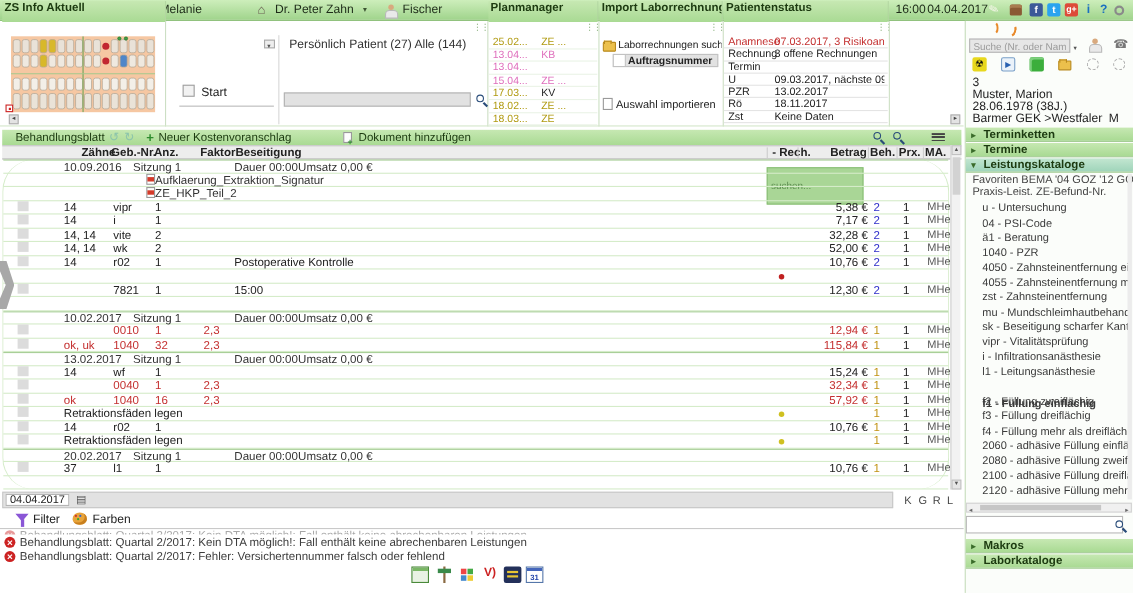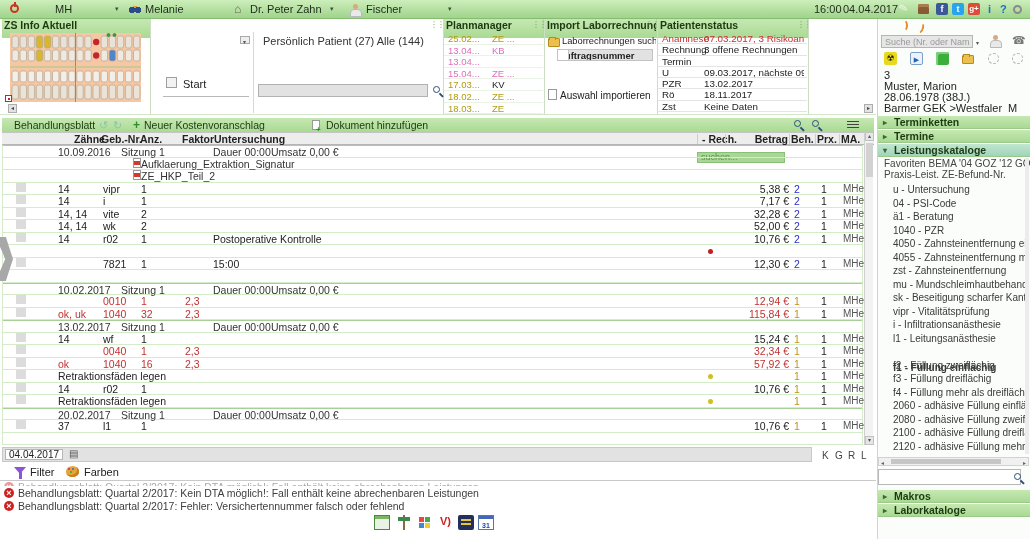--- a/index.html
+++ b/index.html
@@ -25,21 +25,21 @@
   .person-i::before{content:"";position:absolute;left:2.5px;top:0;width:5px;height:5px;border-radius:50%;background:#d8a97e;}
   .person-i::after{content:"";position:absolute;left:0;top:5px;width:10px;height:6px;border-radius:4px 4px 0 0;background:#e9e9e9;border:1px solid #b9b9b9;}
   .sq-icon{position:absolute;top:3px;width:12px;height:12px;border-radius:2px;color:#fff;
            font-size:9px;font-weight:bold;text-align:center;line-height:12px;}
   .quill-i{position:absolute;top:2px;font-size:11px;color:#f6f6ea;transform:rotate(-15deg);}
   .stamp-i{position:absolute;top:4px;width:11px;height:10px;background:#8a5a34;border-radius:2px 2px 1px 1px;box-shadow:inset 0 3px 0 #a97c50;}
   .info-i{position:absolute;top:3px;font-size:11px;font-weight:bold;color:#1a6fc0;}
   .gear-i{position:absolute;top:5px;width:9px;height:9px;border:2.5px solid #8a8a8a;border-radius:50%;}
 
   
-  .panel-h{position:absolute;top:19px;height:19px;background:linear-gradient(#c6e8b2,#a9da93);
+  .panel-h{position:absolute;top:1px;height:19px;background:linear-gradient(#c6e8b2,#a9da93);
            font-weight:bold;font-size:10.5px;color:#1c3a10;line-height:13px;padding-left:2px;
            border-right:1px solid #b3d6a1;white-space:nowrap;overflow:hidden;}
   .drag-dots{position:absolute;top:20px;font-size:8px;letter-spacing:-1px;color:#6f9f5f;}
   .pvline{position:absolute;top:19px;height:96px;width:1px;background:#ccdfc4;}
   .panels-bottom{position:absolute;left:0;top:114px;width:876px;height:1px;background:#d4e7ca;}
 
   
   .chart-bg{position:absolute;left:10px;top:33px;width:131px;height:69px;background:#f6c7a2;}
   .red-flag{position:absolute;left:5px;top:95px;width:7px;height:7px;border:1px solid #c22;background:#fff;}
   .red-flag::after{content:"";position:absolute;left:1.5px;top:1.5px;width:2.5px;height:2.5px;background:#c22;}
@@ -58,48 +58,48 @@
   
   .plan-row{position:relative;height:11.6px;border-bottom:1px solid #eaf3e6;font-size:9.5px;line-height:11px;}
   .p-date{position:absolute;left:4px;white-space:nowrap;}
   .p-code{position:absolute;left:48px;white-space:nowrap;}
   .olive{color:#b09a10;}.pink{color:#df6ebc;}
 
   
   .folder-i{position:absolute;width:12px;height:9px;background:#ecc04c;border:1px solid #b98a1e;border-radius:1px;}
   .folder-i::before{content:"";position:absolute;left:0;top:-2.5px;width:5px;height:2px;background:#ecc04c;border:1px solid #b98a1e;border-bottom:none;}
   .sheet-i{position:absolute;width:9px;height:11px;background:#fff;border:1px solid #9a9a9a;}
-  .auftrag-box{position:absolute;background:#e2e2e2;border:1px solid #c2c2c2;font-weight:bold;font-size:9.5px;line-height:11px;white-space:nowrap;overflow:hidden;}
+  .auftrag-box{position:absolute;background:#e2e2e2;border:1px solid #c2c2c2;font-weight:bold;font-size:9.5px;line-height:11px;padding-left:13px;white-space:nowrap;overflow:hidden;}
   .auftrag-box::before{content:"";position:absolute;left:0;top:0;width:10px;height:100%;background:#fff;border-right:1px solid #c2c2c2;}
 
   
   .st-row{position:relative;height:11.3px;border-bottom:1px solid #e4e4e4;font-size:9.8px;line-height:11px;}
   .st-l{position:absolute;left:4px;white-space:nowrap;}
   .st-v{position:absolute;left:46px;width:100px;white-space:nowrap;overflow:hidden;}
   .red{color:#c43030;}
 
   
   .t-toolbar{position:absolute;left:2px;top:118px;width:872px;height:14px;
              background:linear-gradient(#c6e8b2,#a9da93);line-height:14px;font-size:10.5px;color:#1c3a10;}
   .undo-i{position:absolute;top:0px;font-size:11px;color:#8cc4ab;}
   .plus-i{position:absolute;top:0;font-size:12px;font-weight:bold;color:#2e8b2e;}
   .docadd-i{position:absolute;top:2px;width:8px;height:10px;background:#fdfdfd;border:1px solid #999;}
   .docadd-i::after{content:"+";position:absolute;left:3px;top:2px;font-size:8px;color:#2e8b2e;font-weight:bold;}
   .t-search{position:absolute;left:695px;top:1.5px;width:88px;height:11px;background:#a9d696;border:1px solid #8abf77;
-            font-size:9px;color:#33502a;padding:4px 3px;font-family:"Liberation Sans",sans-serif;margin-top:32px;}
+            font-size:9px;color:#33502a;padding:16px 3px;font-family:"Liberation Sans",sans-serif;margin-top:32px;}
   .t-search::placeholder{color:#5f8f52;}
   .burger{position:absolute;left:845px;top:3px;width:12px;height:8px;
           background:linear-gradient(#444 1.4px,transparent 1.4px,transparent 3px,#444 3px,#444 4.4px,transparent 4.4px,transparent 6px,#444 6px,#444 7.4px,transparent 7.4px);}
 
   .thead{position:absolute;left:2px;top:132px;width:872px;height:13px;background:#ededed;
          border-top:1px solid #c4c4c4;border-bottom:1px solid #b6b6b6;font-weight:bold;font-size:10.5px;line-height:12px;}
   .th{position:absolute;top:0;white-space:nowrap;}
   .thv{position:absolute;top:1px;width:1px;height:10px;background:#cdcdcd;}
 
-  .tbody{position:absolute;left:2px;top:145px;width:861px;border-left:1px solid #d5ecc9;border-right:1px solid #d5ecc9;}
+  .tbody{position:absolute;left:2px;top:145px;width:861px;border-left:1px solid #d5ecc9;border-right:1px solid #d5ecc9;border-radius:29px;}
   .trow{position:relative;height:12.5px;border-bottom:1px solid #d5ecc9;font-size:10.5px;line-height:12px;}
   .trow span{position:absolute;top:0;white-space:nowrap;}
   .trow.session{border-top:1px solid #a9cf98;color:#333;}
   .cb{position:absolute;left:13px;top:1.5px;width:10px;height:9px;background:#dcdcdc;}
   .c-teeth{left:55px;}.c-code{left:100px;text-align:center;}.c-anz{left:138px;}.c-fak{left:182px;}.c-bem{left:210px;}
   .c-betrag{left:700px;width:86px;text-align:right;}
   .c-beh{left:791px;}.c-prx{left:818px;}.c-ma{left:840px;color:#555;font-size:10px;}
   .c-date{left:55px;}.c-sitz{left:118px;}.c-dauer{left:210px;}.c-umsatz{left:268px;}
   .beh-blue{color:#2d2dc9;}.beh-orange{color:#c19313;}
   .dot{position:absolute;left:705px;top:4px;width:5px;height:5px;border-radius:50%;}
@@ -388,21 +388,21 @@
     <span class="mag" style="left:792px;top:2px"></span>
     <span class="mag" style="left:810px;top:2px"></span>
     <span class="burger"></span>
   </div>
 
   <div class="thead" id="thead">
       <span class="th" style="left: 72px;">Zähne</span>
       <span class="th" style="left: 99px;">Geb.-Nr.</span>
       <span class="th" style="left: 138px;">Anz.</span>
       <span class="th" style="left: 180px;">Faktor</span>
-      <span class="th" style="left: 212px;">Untersuchung</span>
+      <span class="th" style="left: 212px;">Beseitigung</span>
       <span class="th" style="left: 700px;">- Rech.</span>
       <span class="th" style="left: 726px; width: 60px; text-align: right;">Betrag</span>
       <span class="th" style="left: 789px;">Beh.</span>
       <span class="th" style="left: 815px;">Prx.</span>
       <span class="th" style="left: 839px;">MA.</span>
       <span class="thv" style="left: 695px;"></span>
       <span class="thv" style="left: 723px;"></span>
       <span class="thv" style="left: 787px;"></span>
       <span class="thv" style="left: 813px;"></span>
       <span class="thv" style="left: 837px;"></span>

